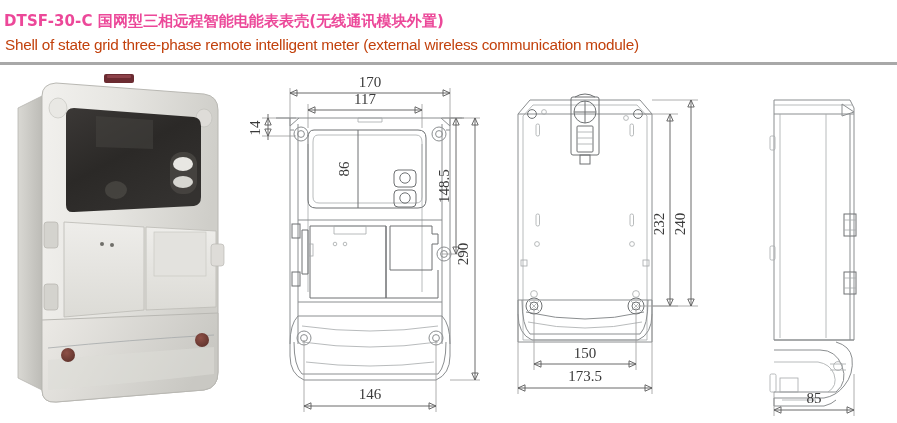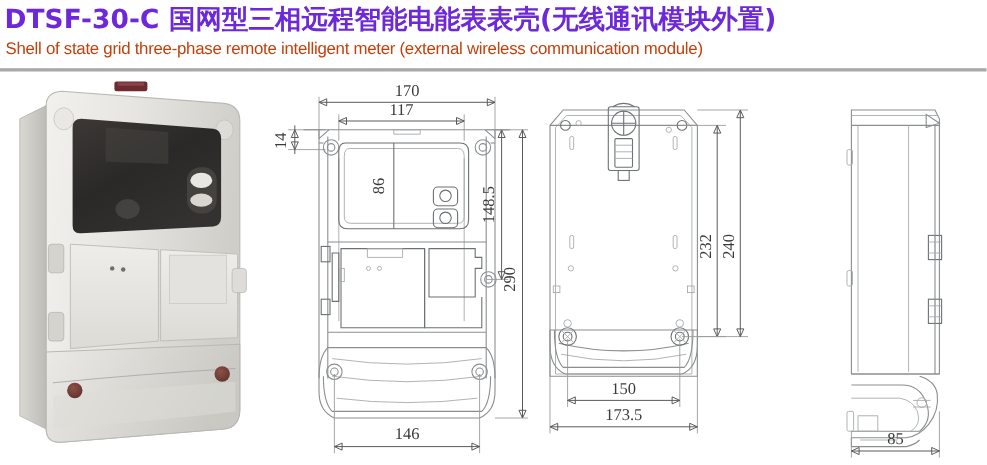--- a/index.html
+++ b/index.html
@@ -14,26 +14,26 @@
     overflow: hidden;
     font-family: "Liberation Sans", sans-serif;
     -webkit-font-smoothing: antialiased;
   }
 
   
   #header { position: absolute; left: 0; top: 0; width: 897px; }
 
   #title-cn {
     position: absolute;
-    left: 4px; top: 1px;
-    font-size: 24px;
+    left: 4px; top: 12px;
+    font-size: 15px;
     font-weight: bold;
     letter-spacing: .1px;
     white-space: nowrap;
-    color: #6d28d9;
+    color: #ec4899;
     font-family: "DejaVu Sans", "Liberation Sans", sans-serif;
   }
   #title-en {
     position: absolute;
     left: 5px; top: 36px;
     font-size: 15.3px;
     white-space: nowrap;
     color: #c2410c;
     letter-spacing: -0.25px;
     font-family: "Liberation Sans", sans-serif;
@@ -264,21 +264,21 @@
       <path class="ext" d="M58 266 L58 338"></path>
       <path class="ext" d="M190 266 L190 338"></path>
       <path class="dim" d="M58 332 L190 332"></path>
       <path class="dim" d="M58 332 l7 -3.2 l0 6.4 Z" fill="#595959"></path>
       <path class="dim" d="M190 332 l-7 -3.2 l0 6.4 Z" fill="#595959"></path>
       <text class="dimtext" x="124" y="322">146</text>
     </g>
   </svg>
 </div>
 
-<div class="view" id="rear-view" style="left:474px; top:74px;">
+<div class="view" id="rear-view" style="left:492px; top:74px;">
   <svg width="230" height="346" viewBox="0 0 230 346">
 
     <g>
 
       <path class="ln" d="M26 40 L38 26 L148 26 L160 40 L160 268 L26 268 Z"></path>
       <path class="ln-t" d="M31 42 L41 31 L145 31 L155 42 L155 266 L31 266 Z"></path>
       <path class="ln" d="M26 40 L160 40"></path>
 
       <rect class="ln-d" x="79" y="23" width="28" height="58" rx="2"></rect>
       <path class="ln-d" d="M83 23 Q93 17 103 23"></path>

